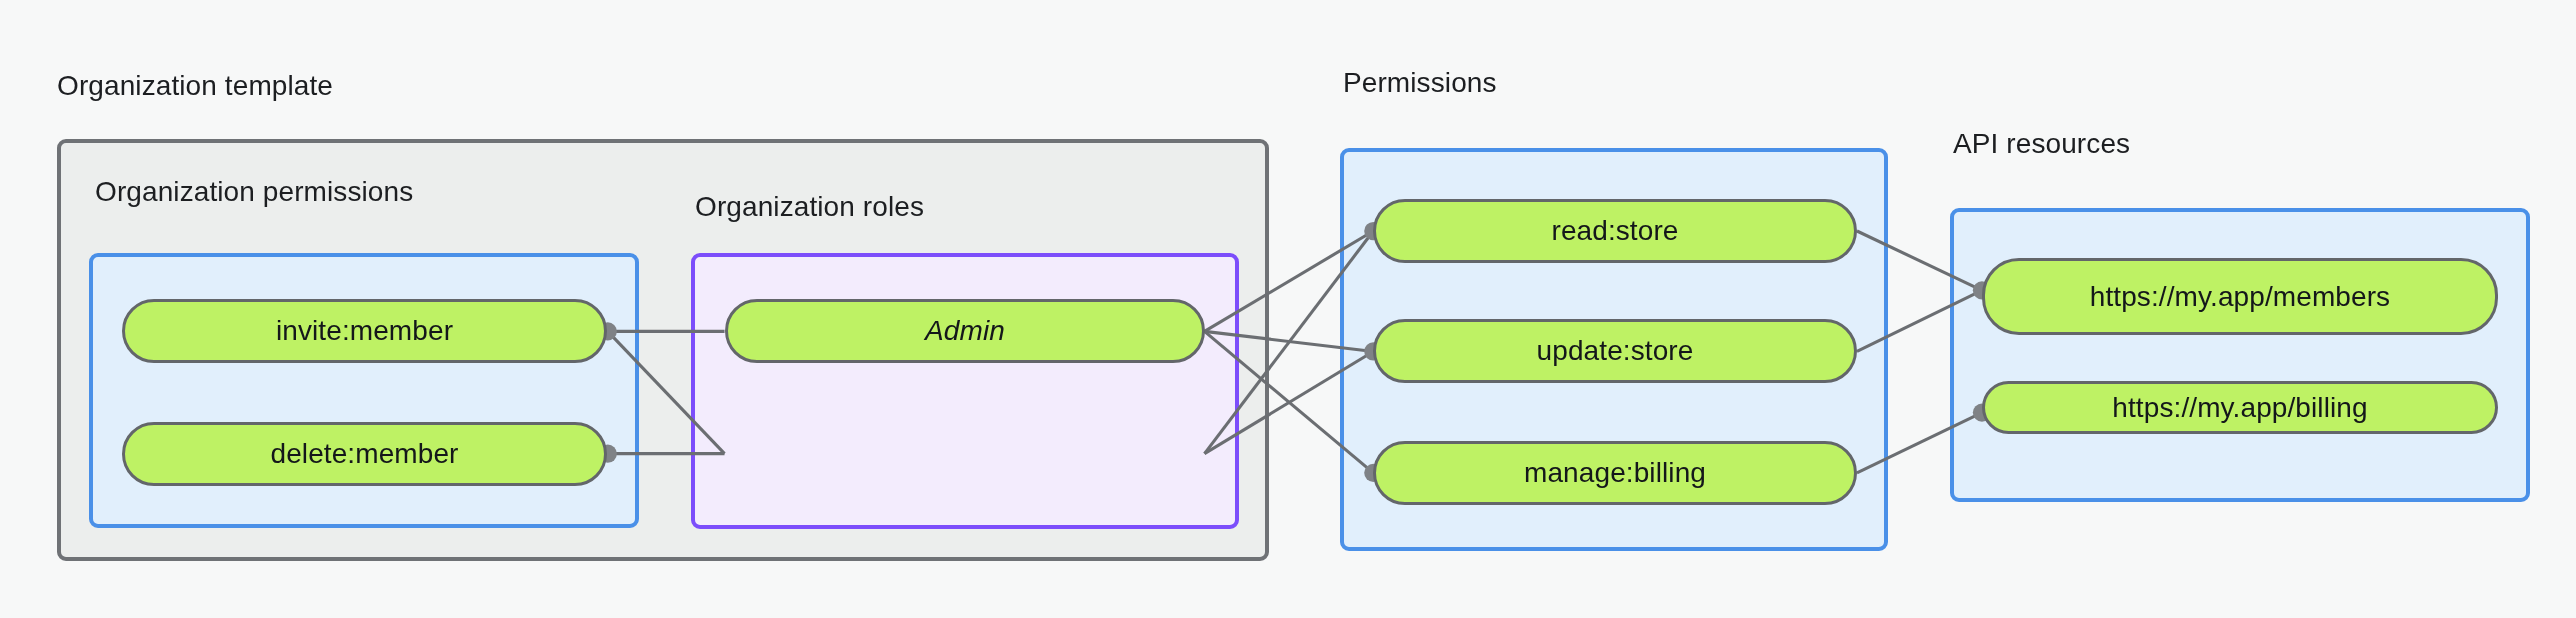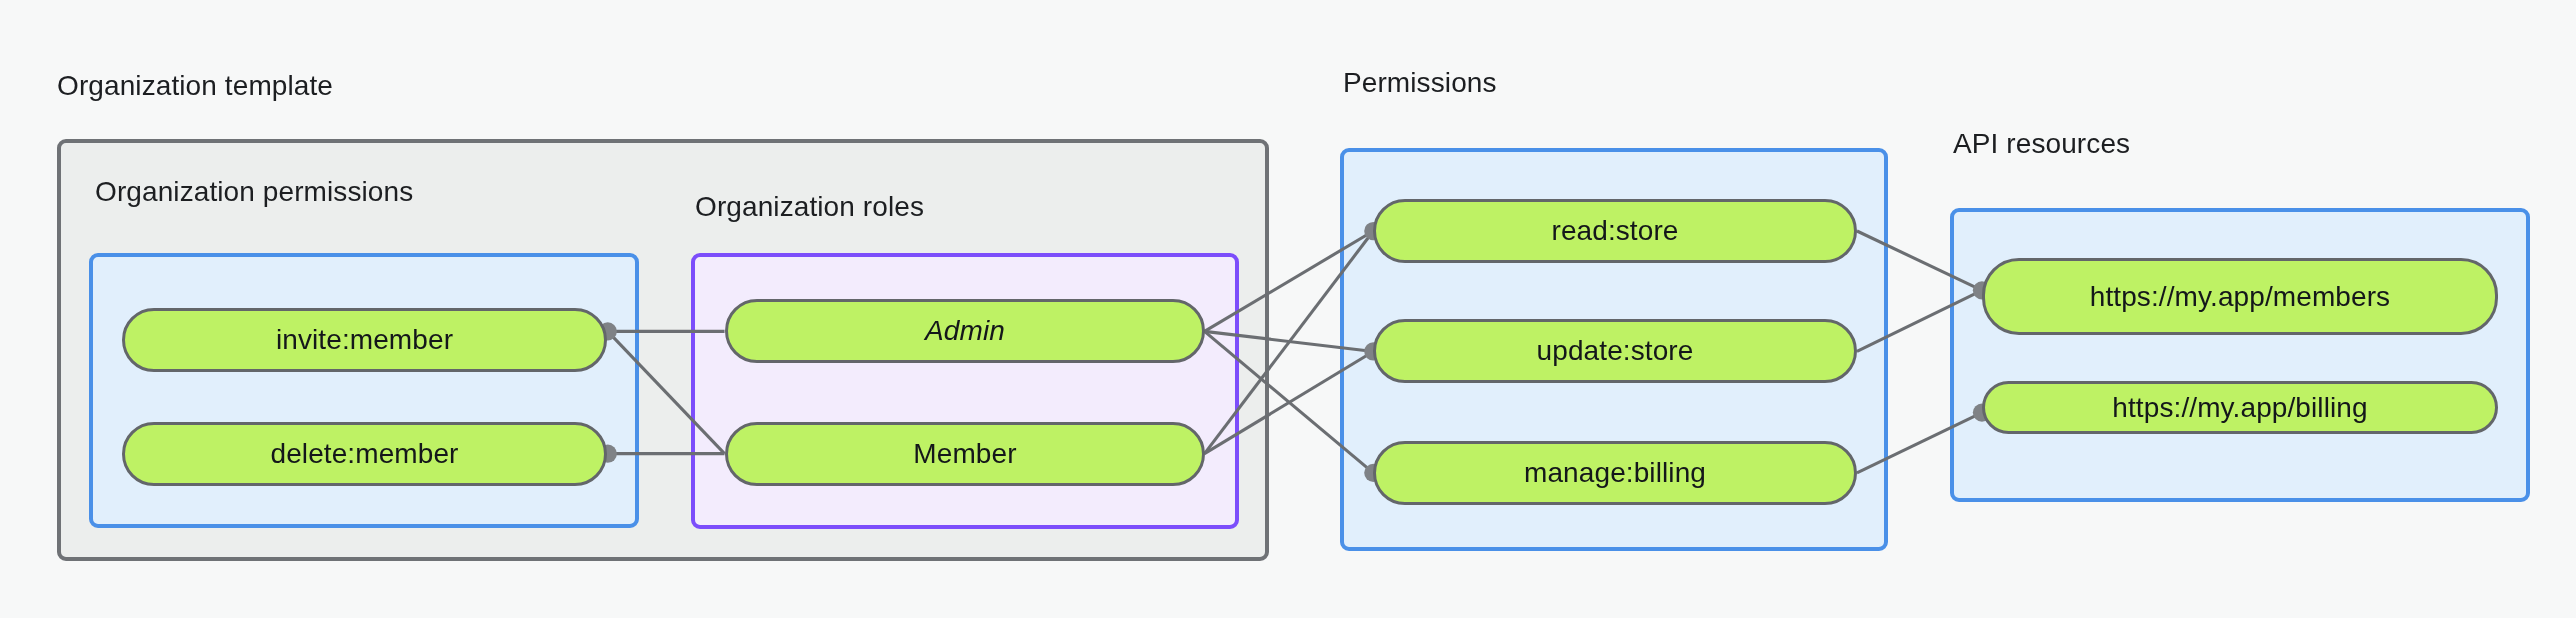--- a/index.html
+++ b/index.html
@@ -142,31 +142,30 @@
   </svg>
 
   <div class="group-label" style="left:57px; top:60px;margin-top:12px;">Organization template</div>
 
   <div class="container-box box-gray" style="left:57px; top:139px; width:1212px; height:422px;"></div>
 
   <div class="sub-label" style="left:95px; top:178px;">Organization permissions</div>
 
   <div class="container-box box-blue" style="left:89px; top:253px; width:550px; height:275px;"></div>
 
-  <div class="node" style="left:122px; top:299px; width:485px; height:64px;margin-top:9px;">invite:member</div>
+  <div class="node" style="left:122px; top:299px; width:485px; height:64px;">invite:member</div>
 
   <div class="node" style="left:122px; top:422px; width:485px; height:64px;">delete:member</div>
 
   <div class="sub-label" style="left:695px; top:178px;margin-top:15px;">Organization roles</div>
 
   <div class="container-box box-purple" style="left:691px; top:253px; width:548px; height:276px;"></div>
 
   <div class="node" style="left:725px; top:299px; width:480px; height:64px;font-style:italic;">Admin</div>
 
-  <div class="node" style="left:725px; top:422px; width:480px; height:64px;">Member</div>
 
   <div class="group-label" style="left:1343px; top:69px;">Permissions</div>
 
   <div class="container-box box-blue" style="left:1340px; top:148px; width:548px; height:403px;"></div>
 
   <div class="node" style="left:1373px; top:199px; width:484px; height:64px;">read:store</div>
 
   <div class="node" style="left:1373px; top:319px; width:484px; height:64px;">update:store</div>
 
   <div class="node" style="left:1373px; top:441px; width:484px; height:64px;">manage:billing</div>

